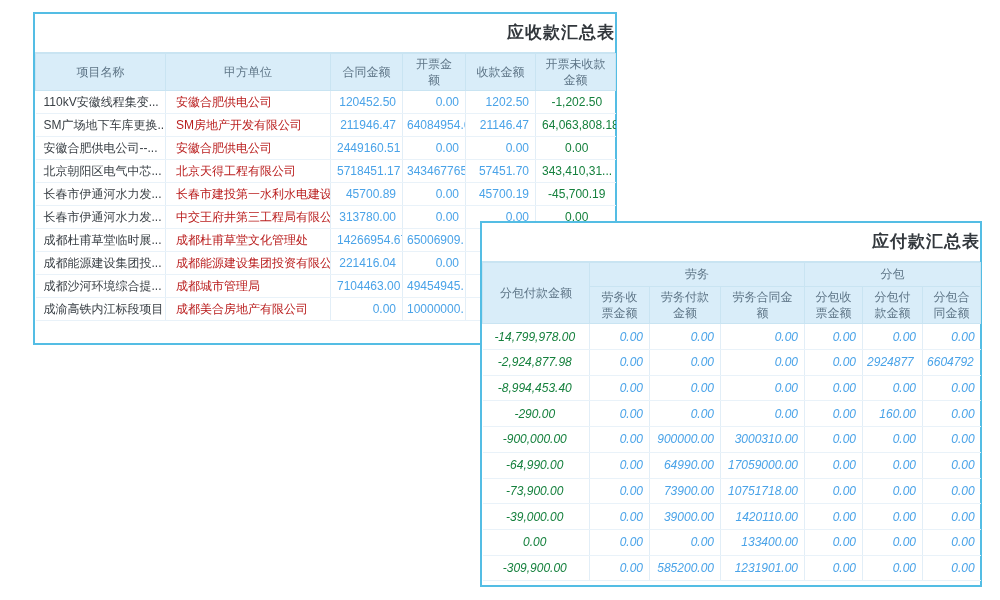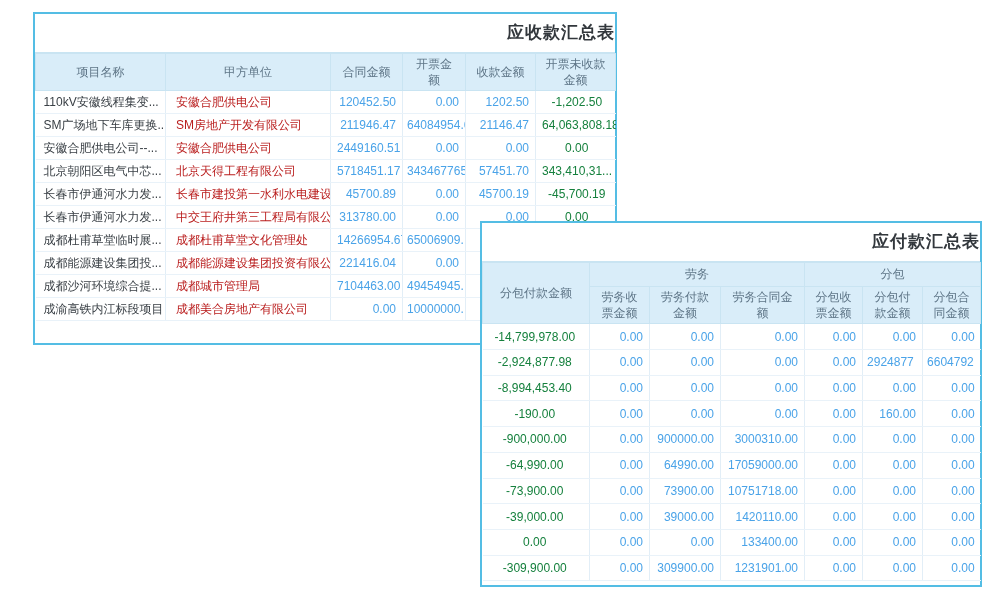--- a/index.html
+++ b/index.html
@@ -57,21 +57,21 @@
   td {
     font-size: 12px;
     padding: 2px 6px;
     border-bottom: 1px solid #e9f2f9;
     border-right: 1px solid #e2eef7;
     white-space: nowrap;
     overflow: hidden;
   }
   td:last-child { border-right: none; }
   .card-receivables tbody tr { height: 23px; }
-  .card-payables   tbody tr { height: 25.7px; }
+  .card-payables   tbody tr { height: 25.7px; font-style: italic; }
 
   .c-name  { color: #3a4046; text-align: left;  padding-left: 8px; }
   .c-party { color: #b91c1c; text-align: left;  padding-left: 10px; cursor: pointer; }
   .c-num   { color: #4aa3e8; text-align: right; }
   .c-dark  { color: #15803d; text-align: center; padding-right: 8px; }
   .card-receivables .c-dark { padding-right: 4px; }
   td.clip  { text-align: left; padding-left: 4px; }
 </style>
 </head>
 <body>
@@ -233,21 +233,21 @@
           <tr>
             <td class="c-dark">-8,994,453.40</td>
             <td class="c-num">0.00</td>
             <td class="c-num">0.00</td>
             <td class="c-num">0.00</td>
             <td class="c-num">0.00</td>
             <td class="c-num">0.00</td>
             <td class="c-num">0.00</td>
           </tr>
           <tr>
-            <td class="c-dark">-190.00</td>
+            <td class="c-dark">-290.00</td>
             <td class="c-num">0.00</td>
             <td class="c-num">0.00</td>
             <td class="c-num">0.00</td>
             <td class="c-num">0.00</td>
             <td class="c-num">160.00</td>
             <td class="c-num">0.00</td>
           </tr>
           <tr>
             <td class="c-dark">-900,000.00</td>
             <td class="c-num">0.00</td>
@@ -289,21 +289,21 @@
             <td class="c-num">0.00</td>
             <td class="c-num">0.00</td>
             <td class="c-num">133400.00</td>
             <td class="c-num">0.00</td>
             <td class="c-num">0.00</td>
             <td class="c-num">0.00</td>
           </tr>
           <tr>
             <td class="c-dark">-309,900.00</td>
             <td class="c-num">0.00</td>
-            <td class="c-num">309900.00</td>
+            <td class="c-num">585200.00</td>
             <td class="c-num">1231901.00</td>
             <td class="c-num">0.00</td>
             <td class="c-num">0.00</td>
             <td class="c-num">0.00</td>
           </tr>
         </tbody>
     </table>
   </section>
 
 </div>

